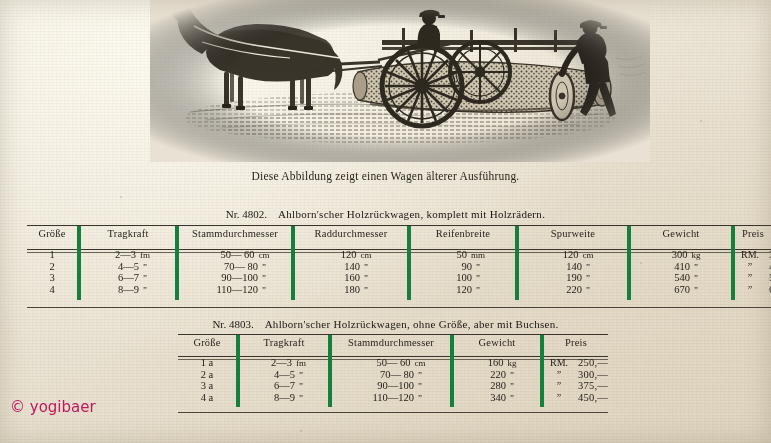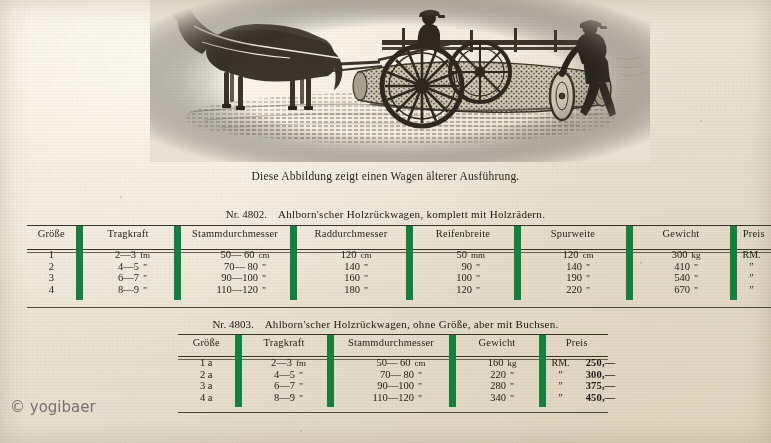--- a/index.html
+++ b/index.html
@@ -46,41 +46,41 @@
   
   .tbl{position:absolute;border-collapse:collapse;table-layout:fixed;}
   .tbl th{
     font-weight:400;font-size:10.5px;letter-spacing:.2px;
     padding:2px 2px 3px;text-align:center;vertical-align:middle;
     color:#231f19;white-space:nowrap;margin-top:36px;
   }
   .tbl td{
     font-size:10.5px;padding:0;vertical-align:top;color:#201c16;
   }
-  .tbl .vline{border-left:7px solid #15803d;}
+  .tbl .vline{border-left:4px solid #15803d;}
   .rule-top{position:absolute;height:0;border-top:1.6px solid #3a352c;}
   .rule-dbl{position:absolute;height:0;border-top:1.3px solid #3a352c;}
   .rule-dbl:after{content:"";position:absolute;left:0;right:0;top:1.5px;border-top:.8px solid #6a6253;}
   .rule-bot{position:absolute;height:0;border-top:1.1px solid #4a4438;}
 
   .cellstack{line-height:11.6px;text-align:center;white-space:nowrap;}
   .cellstack div{height:11.6px;}
   .num{display:inline-block;text-align:right;}
   .unit{display:inline-block;text-align:left;font-size:9px;padding-left:4px;}
   .ditto{font-size:9px;}
 
   .pricecell{line-height:11.6px;white-space:nowrap;text-align:center;}
   .pricecell div{height:11.6px;}
   .cur{display:inline-block;width:26px;text-align:center;font-size:10px;}
-  .pnum{display:inline-block;width:42px;text-align:right;font-weight:700;letter-spacing:.2px;}
+  .pnum{display:inline-block;width:42px;text-align:center;font-weight:400;letter-spacing:.2px;}
 
   
   #watermark{
     position:absolute;left:10px;top:398px;
-    font-family:"DejaVu Sans", sans-serif;font-size:15px;color:#737373;
+    font-family:"DejaVu Sans", sans-serif;font-size:15px;color:#be185d;
   }
   .edge-shadow{
     position:absolute;inset:0;pointer-events:none;
     box-shadow:inset 0 0 26px rgba(120,104,78,.28);
   }
 </style>
 </head>
 <body>
 
 <div class="paper"></div>

